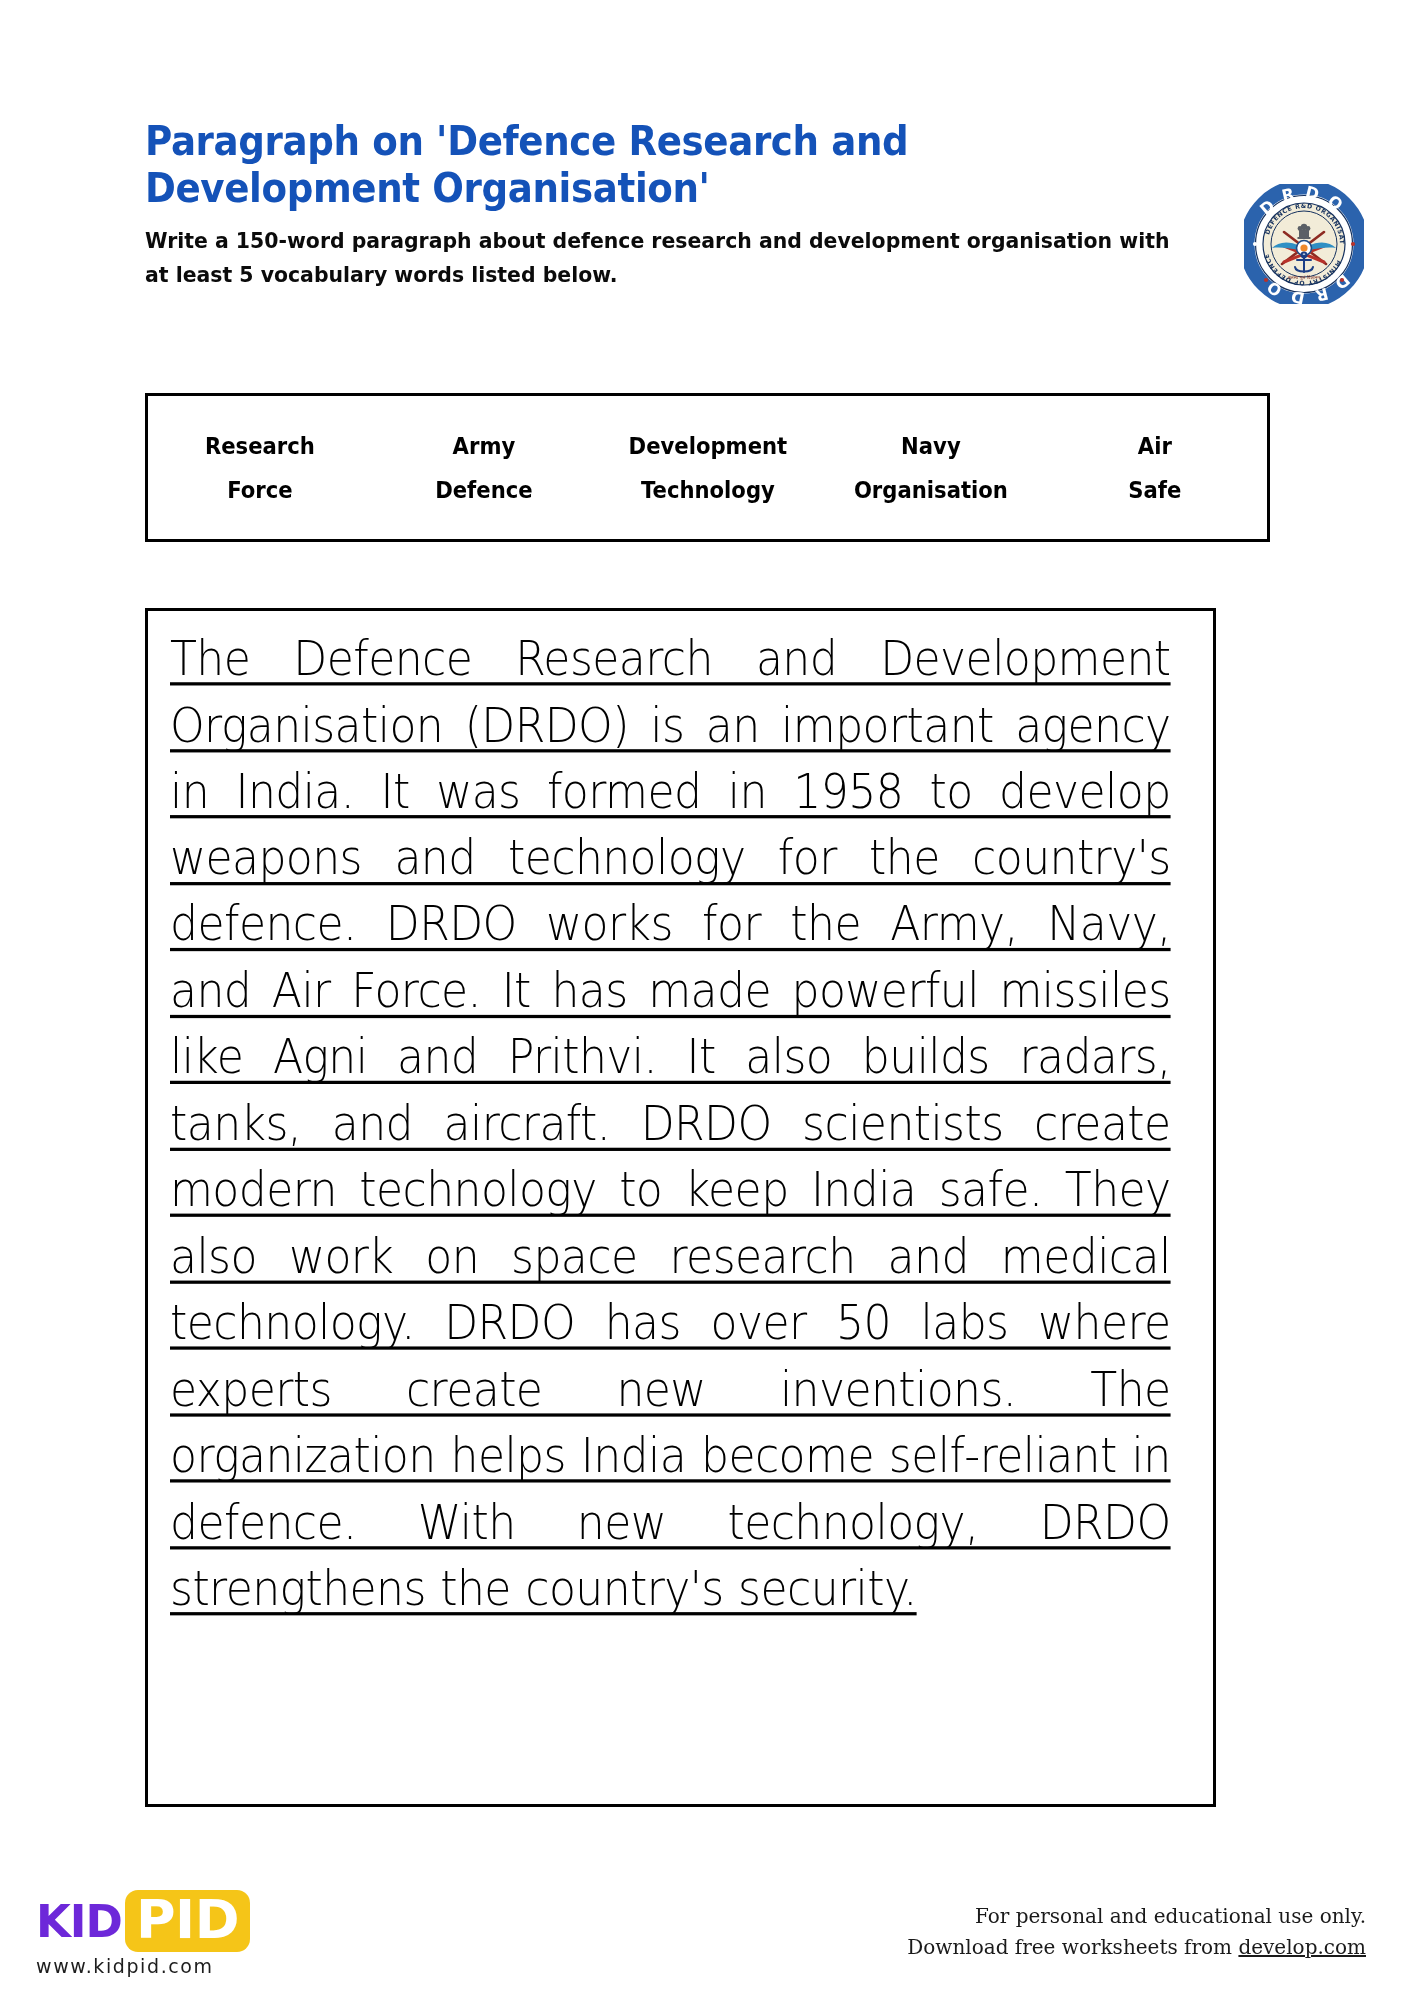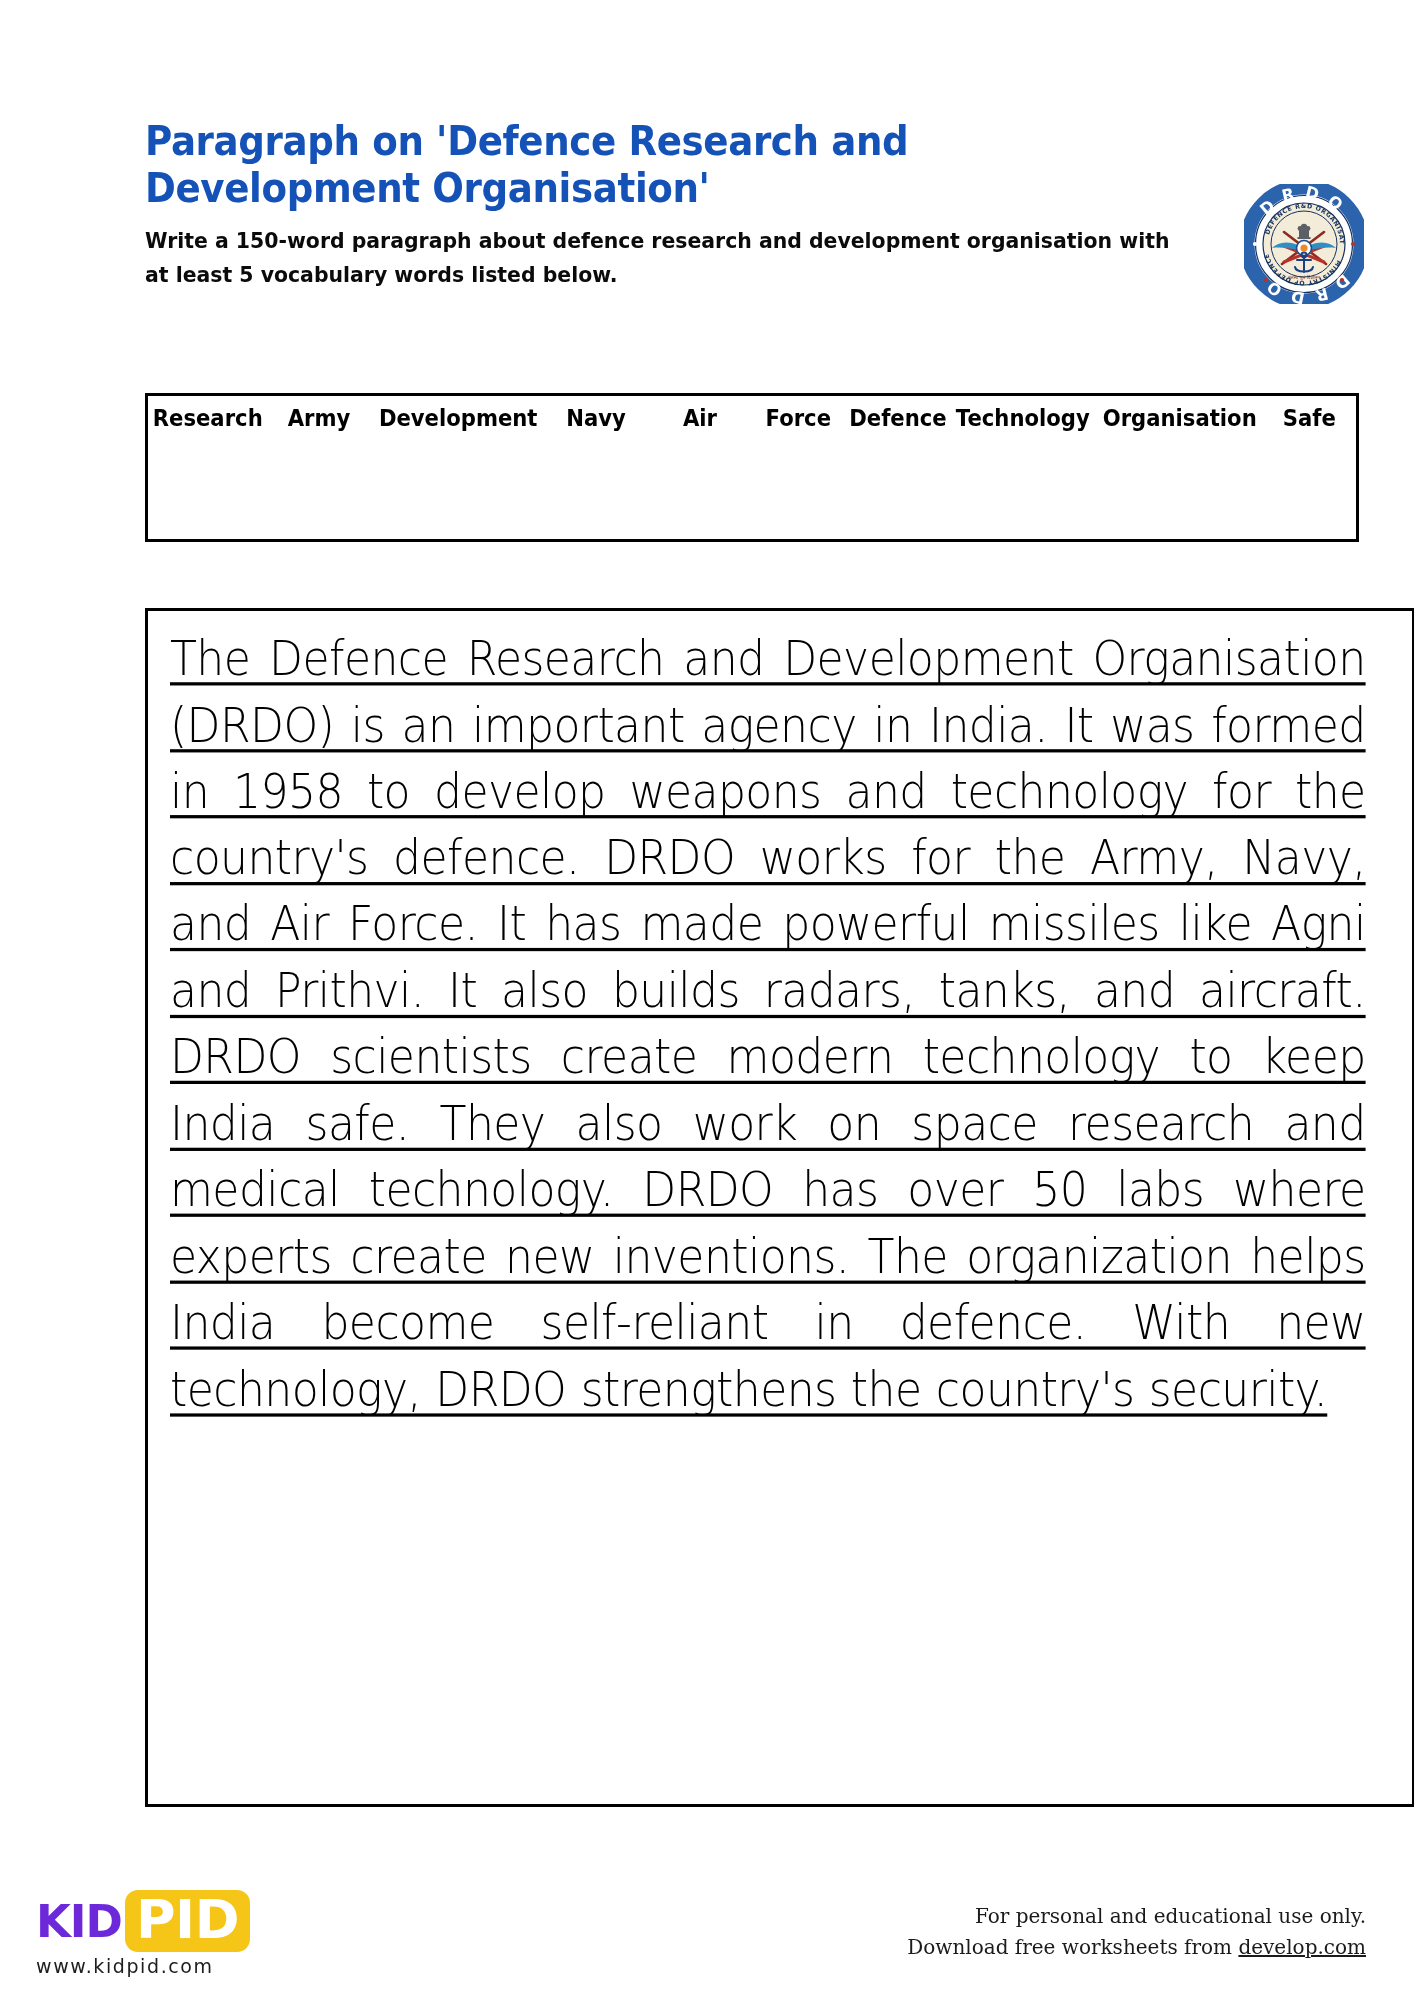--- a/index.html
+++ b/index.html
@@ -60,27 +60,27 @@
     width: 120px;
     height: 120px;
   }
   .logo-wrap svg { display: block; }
 
   
   .vocab-box {
     position: absolute;
     left: 145px;
     top: 393px;
-    width: 1214px;
+    width: 1125px;
     height: 149px;
     border: 3px solid #000000;
     box-sizing: border-box;
     background: #fff;
     display: flex;
-    flex-direction: row;
+    flex-direction: column;
     justify-content: center;
   }
   .vocab-row {
     display: flex;
     width: 100%;
     padding: 9px 0;
   }
   .vocab-cell {
     flex: 1;
     text-align: center;
@@ -89,21 +89,21 @@
     font-size: 23px;
     color: #000;
     transform: scaleX(0.92);
   }
 
   
   .para-box {
     position: absolute;
     left: 145px;
     top: 608px;
-    width: 1270px;
+    width: 1071px;
     height: 1199px;
     border: 3px solid #000000;
     box-sizing: border-box;
     background: #ffffff;
     padding: 14px 22px 10px 22px;
     overflow: hidden;
   }
   .para-text {
     font-family: "DejaVu Sans", sans-serif;
     font-weight: 300;

